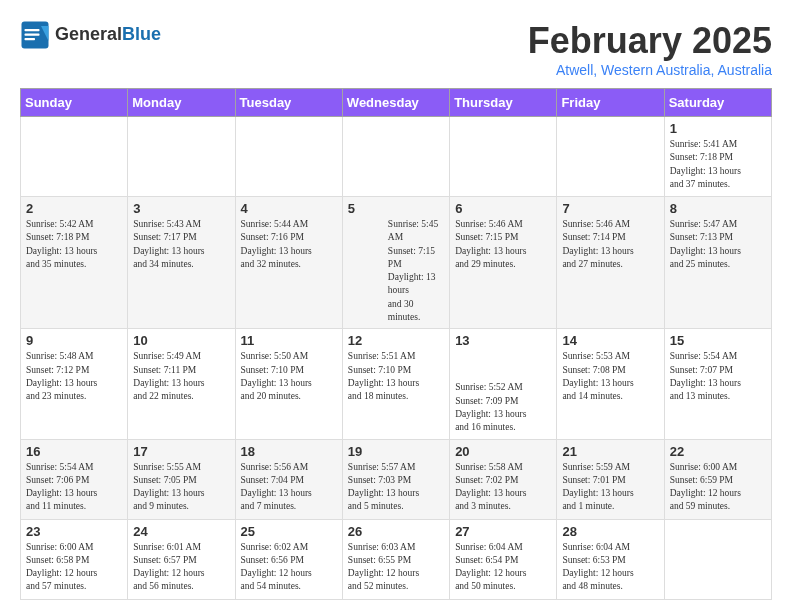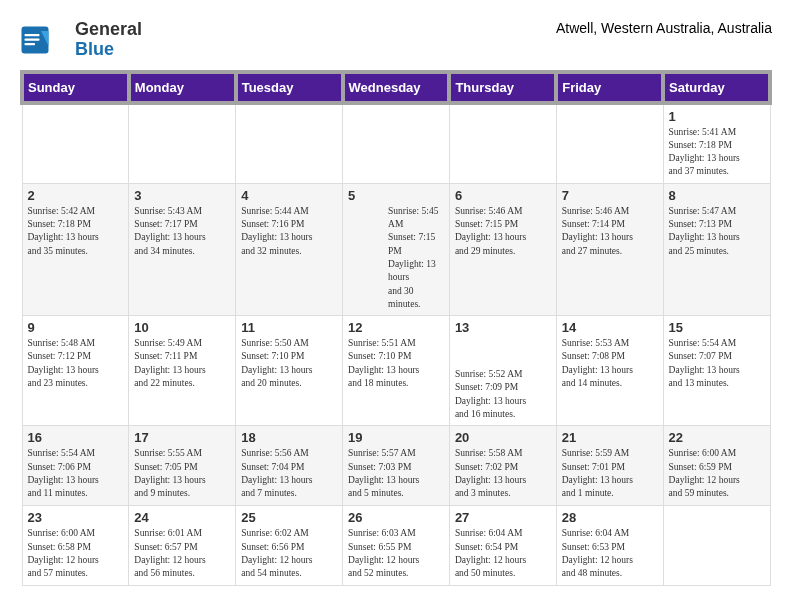--- a/index.html
+++ b/index.html
@@ -15,58 +15,57 @@
       justify-content: space-between;
       align-items: flex-start;
       margin-bottom: 10px;
     }
     .logo {
       display: flex;
       align-items: center;
     }
     .logo-text {
       display: flex;
-      flex-direction: column;
+      flex-direction: row;
       font-size: 18px;
       font-weight: bold;
       line-height: 1.1;
-      margin-left: 20px;
     }
     .logo-general { color: #333; }
     .logo-blue { color: #1a6faf; }
     .logo-icon {
       width: 30px;
       height: 30px;
       margin-right: 5px;
     }
     .title-section {
       text-align: right;
     }
     .month-title {
       font-size: 36px;
       font-weight: bold;
       color: #333;
     }
     .location-title {
       font-size: 14px;
-      color: #000000;
+      color: #3b82f6;
     }
     .calendar {
       width: 100%;
       border-collapse: collapse;
       border: 1px solid #ccc;
     }
     .calendar th {
-      background-color: #4c1d95;
+      background-color: #8b5cf6;
       color: #fff;
       padding: 6px 4px;
       font-size: 13px;
       font-weight: bold;
       text-align: left;
-      border: 4px solid #a3a3a3;
+      border: 1px solid #a3a3a3;
     }
     .calendar td {
       vertical-align: top;
       padding: 4px 5px;
       font-size: 10px;
       color: #333;
       border: 1px solid #ddd;
       width: calc(100%/7);
       height: 80px;
     }
@@ -103,20 +102,21 @@
       <rect x="6" y="12" width="20" height="3" fill="white" rx="1"></rect>
       <rect x="6" y="18" width="20" height="3" fill="white" rx="1"></rect>
       <rect x="6" y="24" width="14" height="3" fill="white" rx="1"></rect>
     </svg>
     <div class="logo-text">
       <span class="logo-general">General</span>
       <span class="logo-blue">Blue</span>
     </div>
   </div>
   <div class="title-section">
+    <div class="month-title">February 2025</div>
     <div class="location-title">Atwell, Western Australia, Australia</div>
   </div>
 </div>
 
 <table class="calendar">
   <thead>
     <tr>
     <th>Sunday</th>
         <th>Monday</th>
         <th>Tuesday</th>

